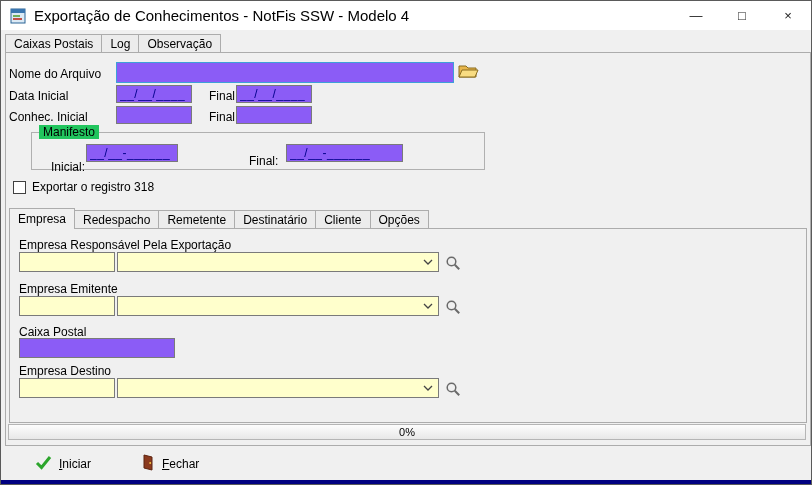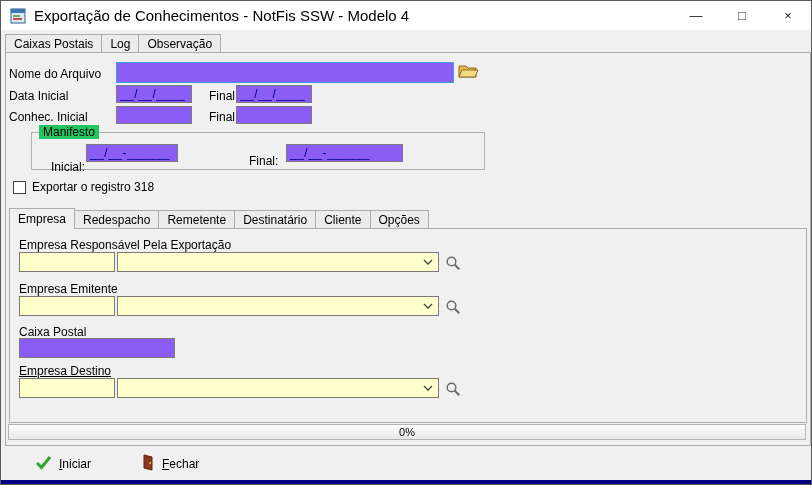--- a/index.html
+++ b/index.html
@@ -147,21 +147,21 @@
       <span class="mag" style="left:435px;top:70px;">
         <svg width="16" height="16" viewBox="0 0 16 16">
           <circle cx="6.5" cy="6.5" r="4.3" fill="none" stroke="#6a6a6a" stroke-width="1.5"></circle>
           <line x1="9.8" y1="9.8" x2="14.2" y2="14.2" stroke="#6a6a6a" stroke-width="2"></line>
         </svg>
       </span>
 
       <span class="lbl" style="left:9px;top:96px;">Caixa Postal</span>
       <input class="tb" style="left: 9px; top: 109px; width: 156px; height: 20px;" value="">
 
-      <span class="lbl" style="left:9px;top:135px;text-decoration:underline;">Empresa Destino</span>
+      <span class="lbl" style="left:9px;top:135px;">Empresa Destino</span>
       <input class="tb yellow" style="left: 9px; top: 149px; width: 96px; height: 20px;" value="">
       <div class="combo" style="left:107px;top:149px;width:322px;height:20px;">
         <span class="val"></span>
         <span class="chev">
           <svg width="10" height="6" viewBox="0 0 10 6">
               <path d="M1 1 L5 5 L9 1" fill="none" stroke="#444" stroke-width="1.3"></path>
             </svg>
         </span>
       </div>
       <span class="mag" style="left:435px;top:152px;">

